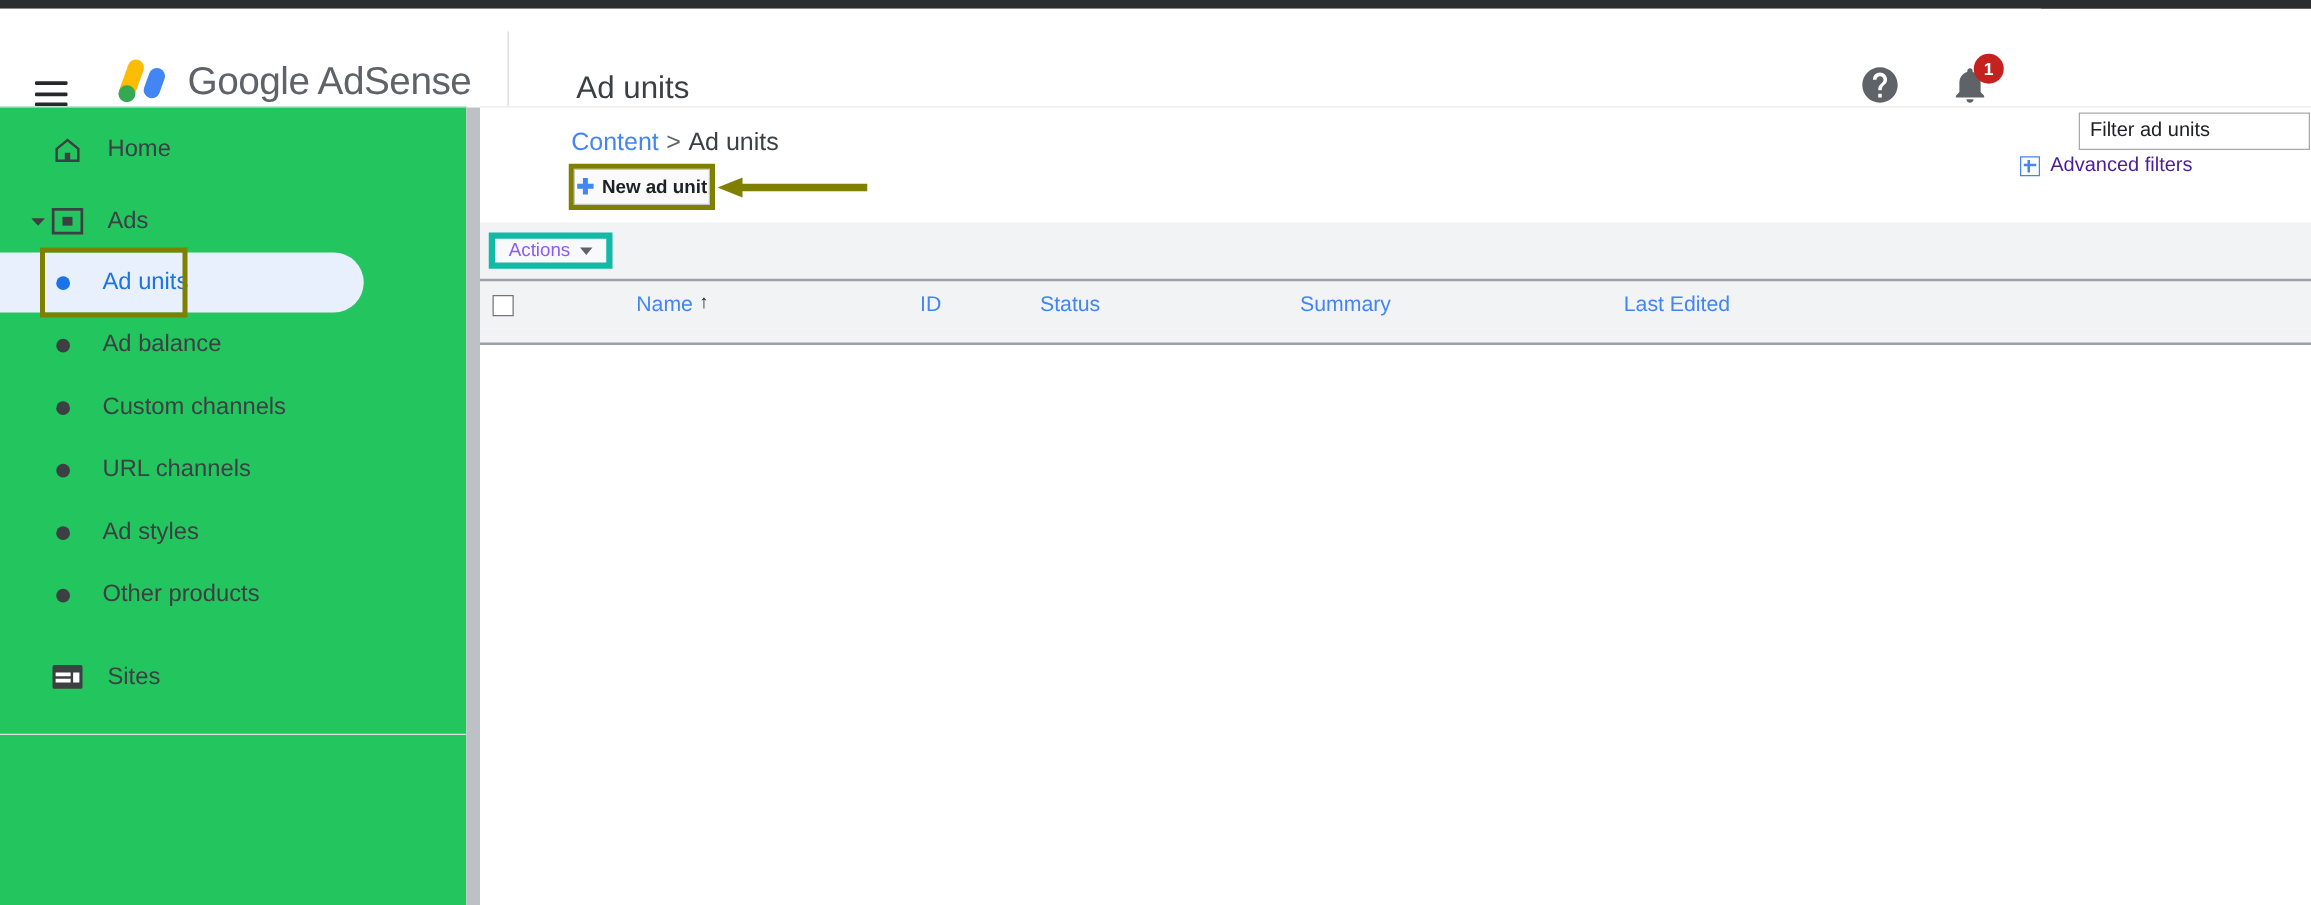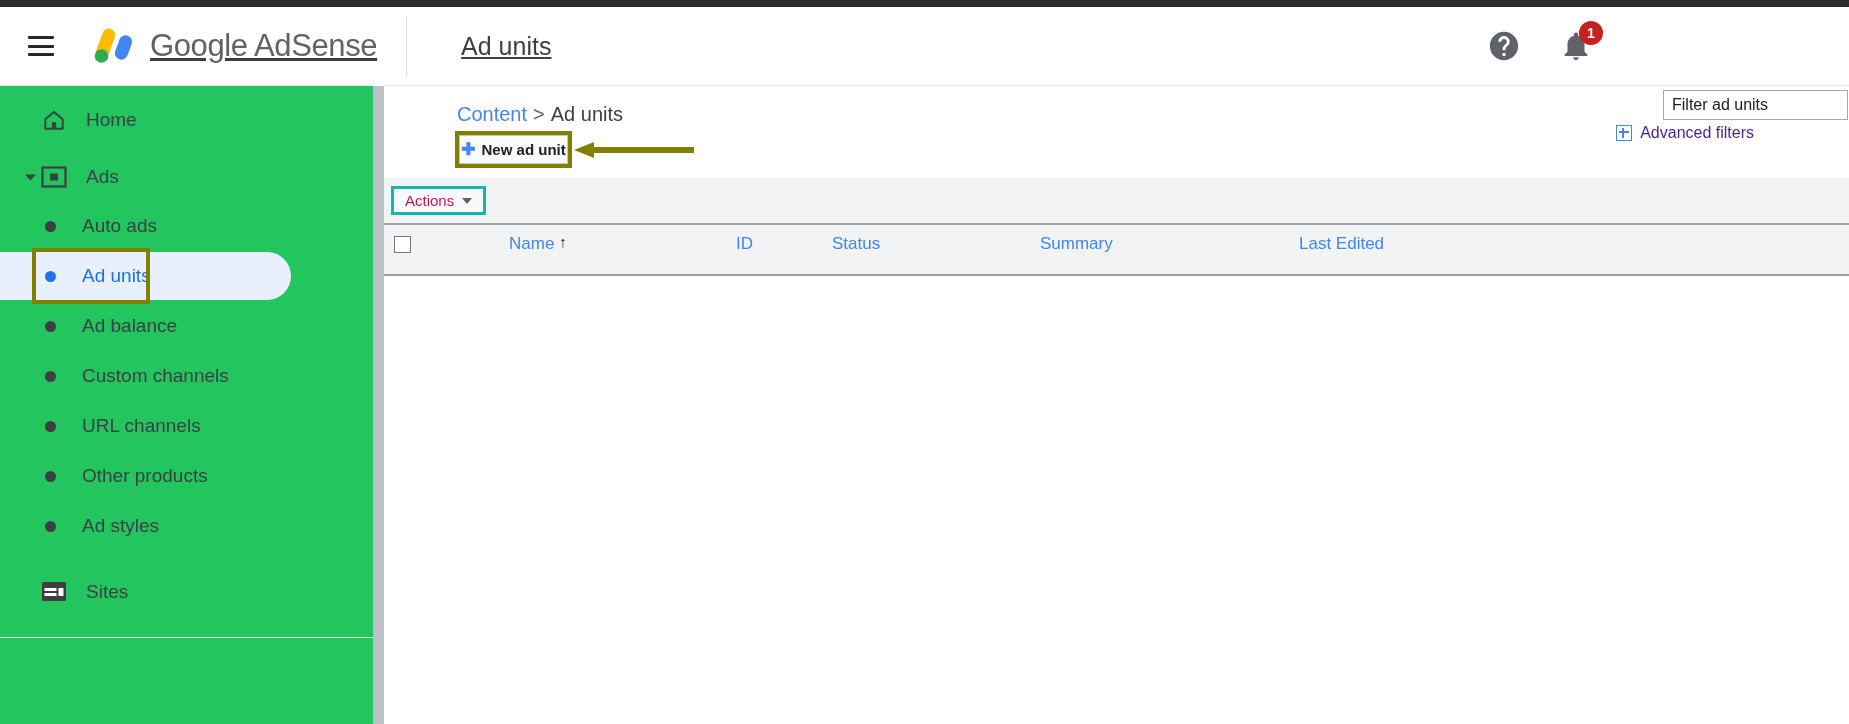--- a/index.html
+++ b/index.html
@@ -26,22 +26,21 @@
   }
 
   
   .header {
     position: absolute;
     top: 7px; left: 0;
     width: 1633px;
     height: 78px;
     background: #ffffff;
     display: flex;
-    align-items: center;
-    text-decoration: underline;
+    align-items: flex-end;
   }
   .hamburger {
     width: 26px;
     height: 20px;
     margin-left: 28px;
     margin-right: 34px;
     display: flex;
     flex-direction: column;
     justify-content: space-between;
     cursor: pointer;
@@ -334,29 +333,29 @@
     height: 45px;
     display: flex;
     align-items: center;
     padding-left: 7px;
     box-sizing: border-box;
   }
   .actions-btn {
     height: 29px;
     min-width: 80px;
     background: #f8f9fa;
-    border: 3px solid #14b8a6;
+    border: 5px solid #14b8a6;
     box-sizing: border-box;
     display: flex;
     align-items: center;
     justify-content: center;
     gap: 8px;
     padding: 0 11px;
     font-size: 15px;
-    color: #be185d;
+    color: #8b5cf6;
     cursor: pointer;
     white-space: nowrap;
   }
   .caret-down {
     width: 0; height: 0;
     border-left: 5px solid transparent;
     border-right: 5px solid transparent;
     border-top: 6px solid #5f6368;
   }
   .thead-row {
@@ -473,26 +472,20 @@
     </div>
     <div class="nav-icon">
       <svg width="26" height="22" viewBox="0 0 26 22">
         <rect x="1.5" y="1.5" width="23" height="19" fill="none" stroke="#3c4043" stroke-width="2.2"></rect>
         <rect x="9" y="7.5" width="8" height="7" fill="#3c4043"></rect>
       </svg>
     </div>
     <div class="nav-label">Ads</div>
   </div>
 
-  <div class="sub-item">
-    <div class="bullet-wrap">
-        <div class="bullet"></div>
-      </div>
-    <div class="sub-label">Auto ads</div>
-  </div>
 
   <div style="position:relative;">
     <div class="sub-item selected">
       <div class="bullet-wrap">
           <div class="bullet"></div>
         </div>
       <div class="sub-label">Ad units</div>
     </div>
     <div style="position:absolute; top:-4px; left:32px; width:118px; height:56px; border:4px solid #808000; box-sizing:border-box; pointer-events:none;"></div>
   </div>
@@ -515,28 +508,28 @@
     <div class="bullet-wrap">
         <div class="bullet"></div>
       </div>
     <div class="sub-label">URL channels</div>
   </div>
 
   <div class="sub-item">
     <div class="bullet-wrap">
         <div class="bullet"></div>
       </div>
-    <div class="sub-label">Other products</div>
+    <div class="sub-label">Ad styles</div>
   </div>
 
   <div class="sub-item">
     <div class="bullet-wrap">
         <div class="bullet"></div>
       </div>
-    <div class="sub-label">Ad styles</div>
+    <div class="sub-label">Other products</div>
   </div>
 
   <div class="nav-item" style="margin-top:18px;">
     <div class="twisty"></div>
     <div class="nav-icon">
       <svg width="26" height="21" viewBox="0 0 26 21">
         <rect x="1" y="1" width="24" height="19" rx="1.5" fill="#3c4043"></rect>
         <rect x="3.5" y="7" width="12" height="3" fill="#ffffff"></rect>
         <rect x="3.5" y="12" width="12" height="3" fill="#ffffff"></rect>
         <rect x="17.5" y="7" width="5" height="8" fill="#ffffff"></rect>

